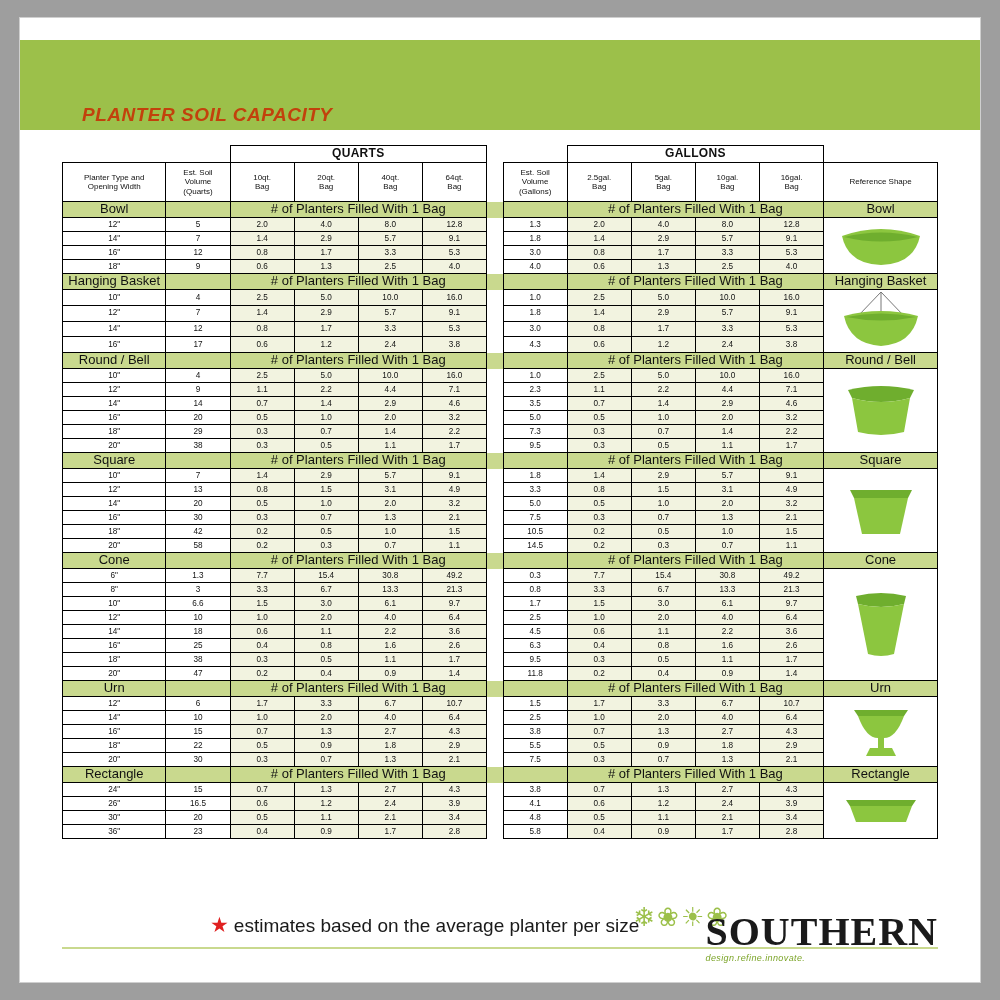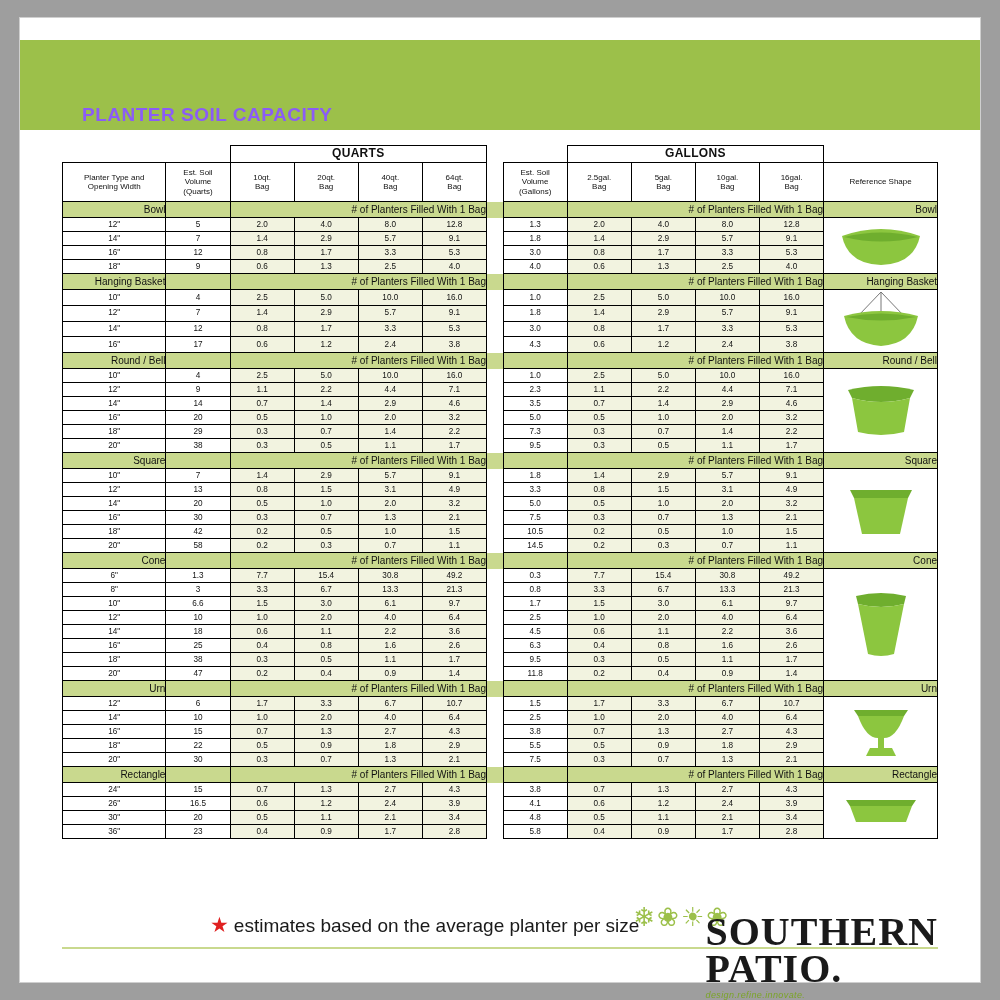--- a/index.html
+++ b/index.html
@@ -13,38 +13,38 @@
     position:absolute;left:20px;top:18px;width:960px;height:964px;
     background:#ffffff;
     box-shadow:0 0 0 1px #cfcfcf;
   }
   .header-band{
     position:absolute;left:0;top:22px;width:100%;height:90px;
     background:#9cc04a;
   }
   .header-title{
     position:absolute;left:62px;top:86px;
-    font-weight:bold;font-size:19px;letter-spacing:.5px;
-    color:#8b5cf6;
+    font-style:italic;font-weight:bold;font-size:19px;letter-spacing:.5px;
+    color:#c2410c;
   }
   .tbl-wrap{
     position:absolute;left:42px;top:127px;width:876px;
   }
   table{border-collapse:collapse;table-layout:fixed;width:876px;}
   td,th{
     border:1px solid #000;
     font-size:8.2px;
     text-align:center;
     color:#111;
     font-weight:normal;
     padding:0;
     height:14px;
     line-height:1.15;
   }
-  .grp-head td{background:#c9d98e;font-size:10px;height:15px;text-align:right;}
+  .grp-head td{background:#c9d98e;font-size:13px;height:15px;}
   .colhdr td{height:38px;font-size:8px;}
   .spanhdr td{height:16px;font-size:12px;font-weight:bold;letter-spacing:.3px;}
   .nogrid{border:none !important;}
   .data td{height:13px;}
   .qcell{background:#f2f3e0;}
   .gcell{background:#f2f3e0;}
   .lbl{background:#ffffff;}
   .shape-col{background:#ffffff;vertical-align:middle;}
   .fill-label{background:#c9d98e;font-size:8px;margin-left:36px;}
   .footer-rule{
@@ -754,16 +754,15 @@
   <div class="footer-rule"></div>
 
   <div class="footnote">
     <span class="star">★</span><span>estimates based on the average planter per size</span>
   </div>
 
   <div class="brand-icons">❄❀☀❀</div>
 
   <div class="brand">
     <div class="brand-name">SOUTHERN</div>
-    <div class="brand-name">PATIO.</div>
     <div class="brand-tag">design.refine.innovate.</div>
   </div>
 </div>
 
 </body></html>

